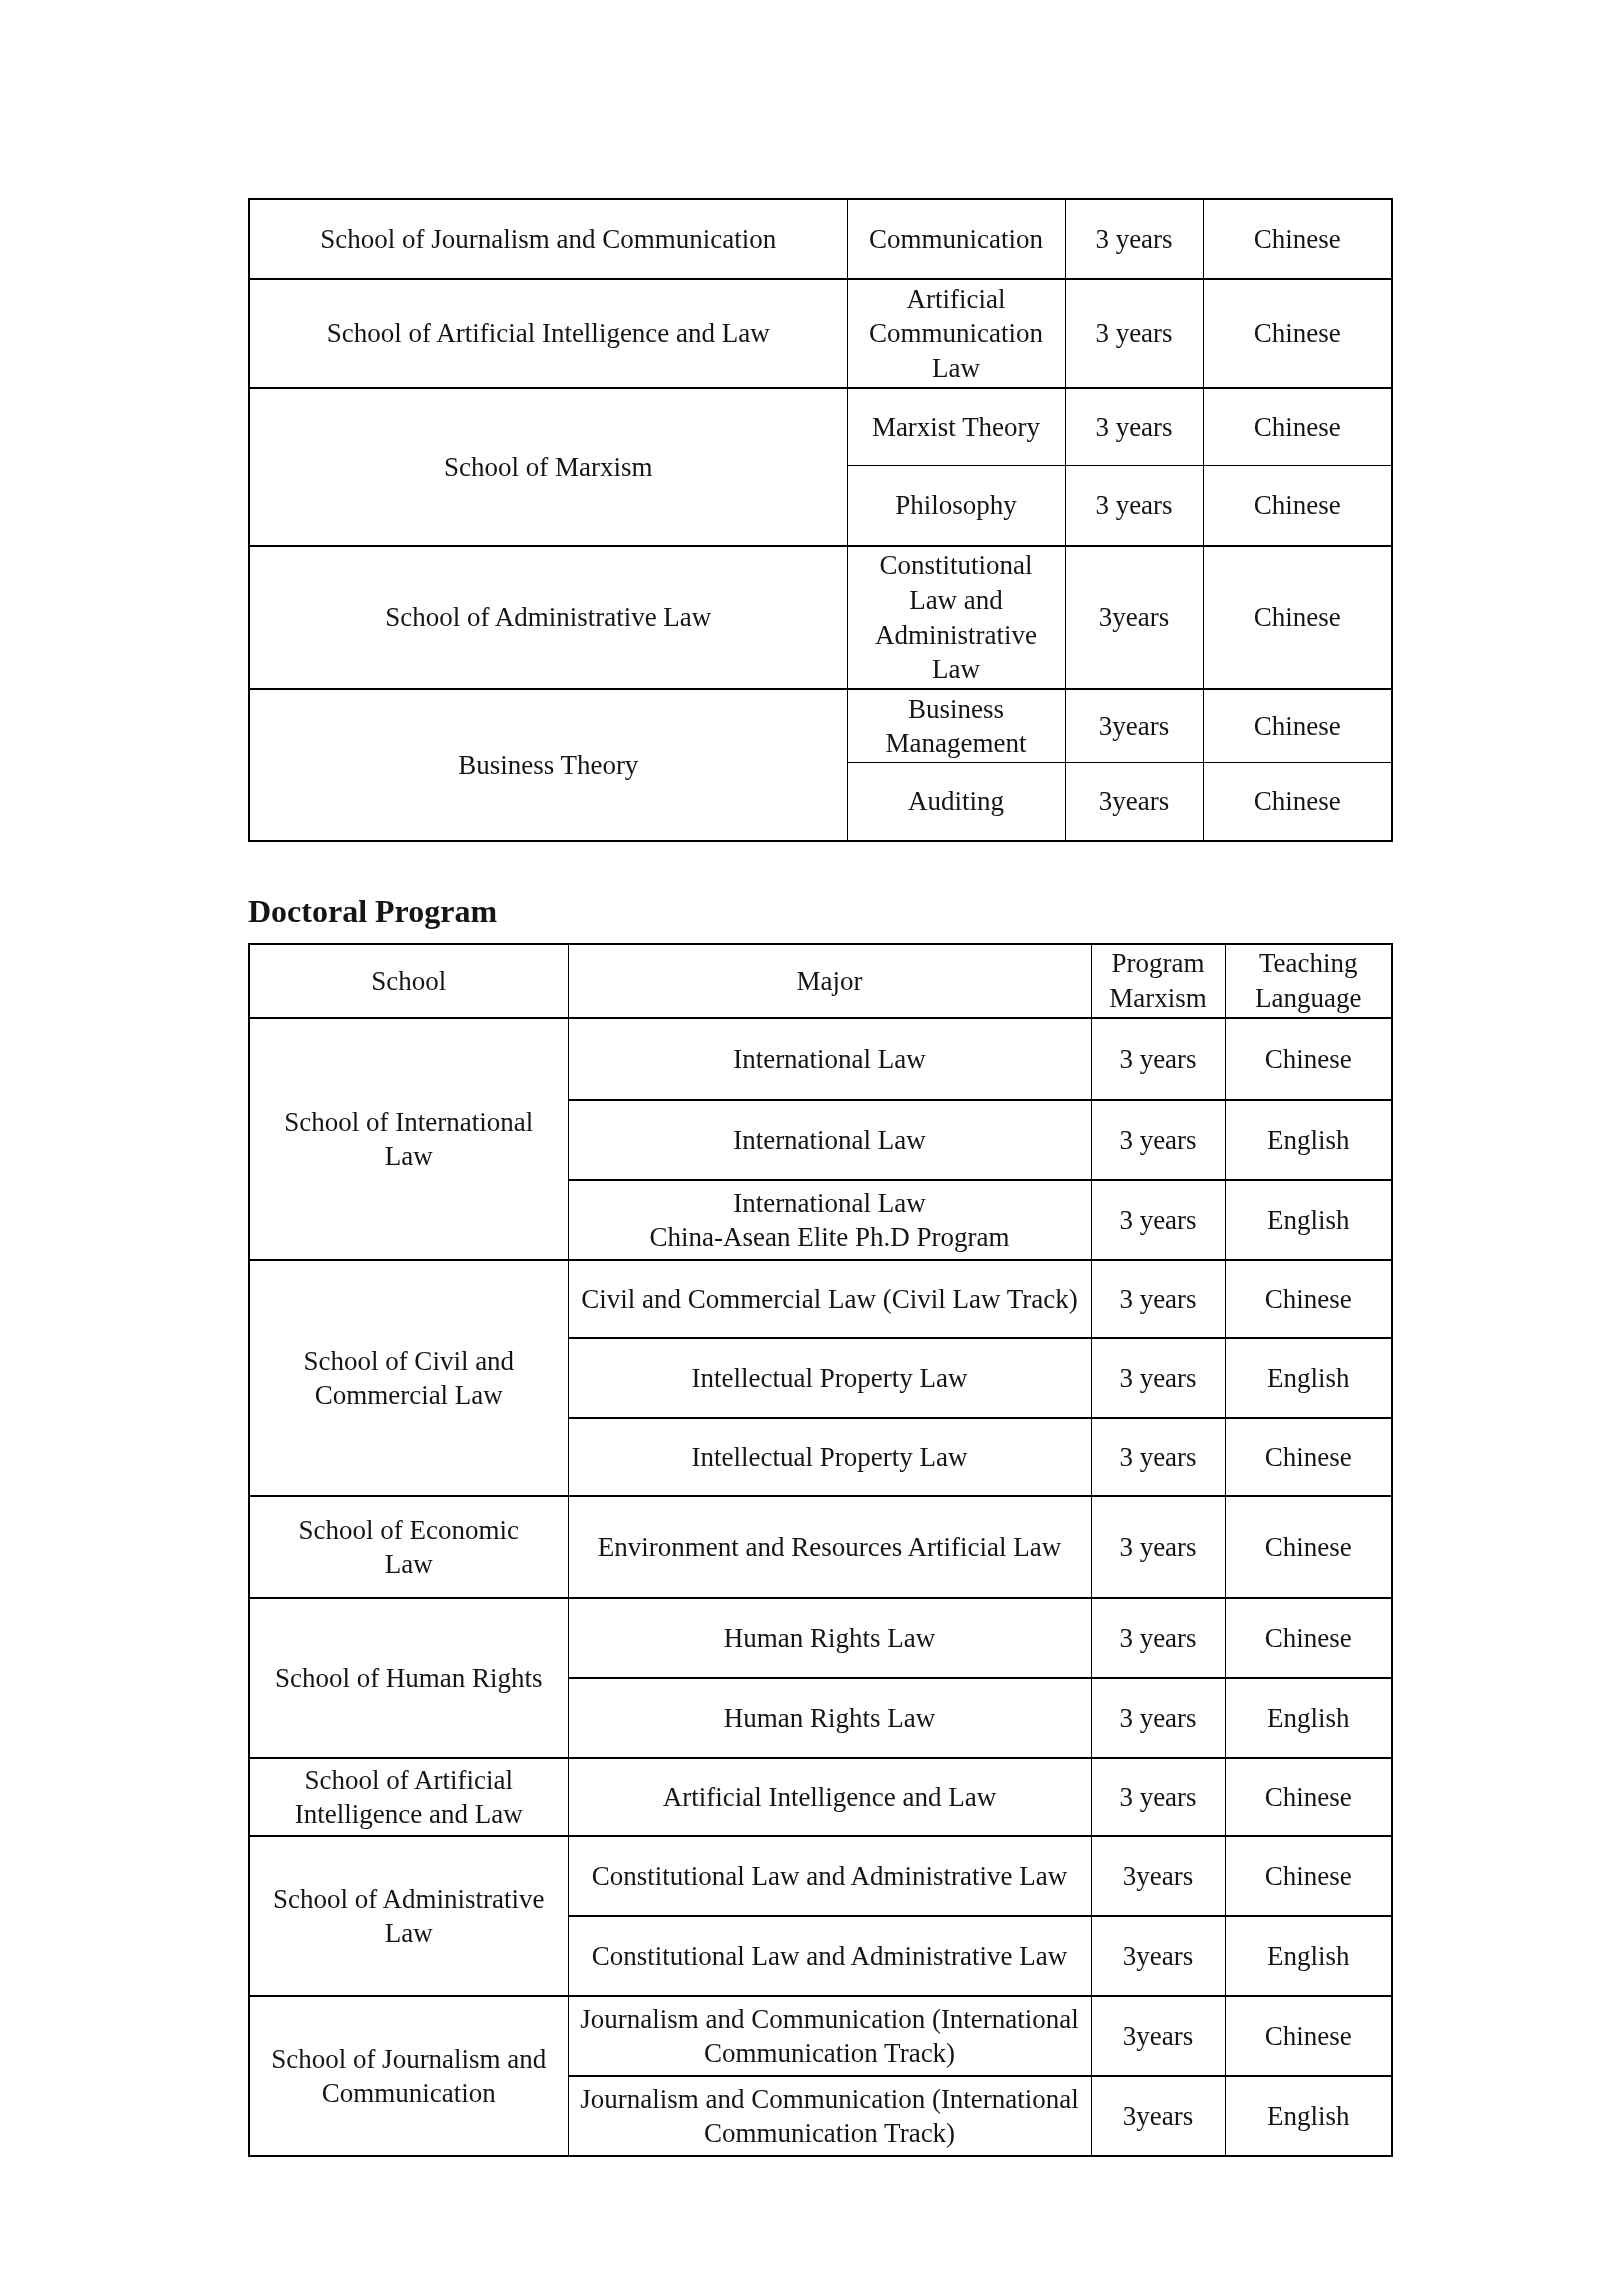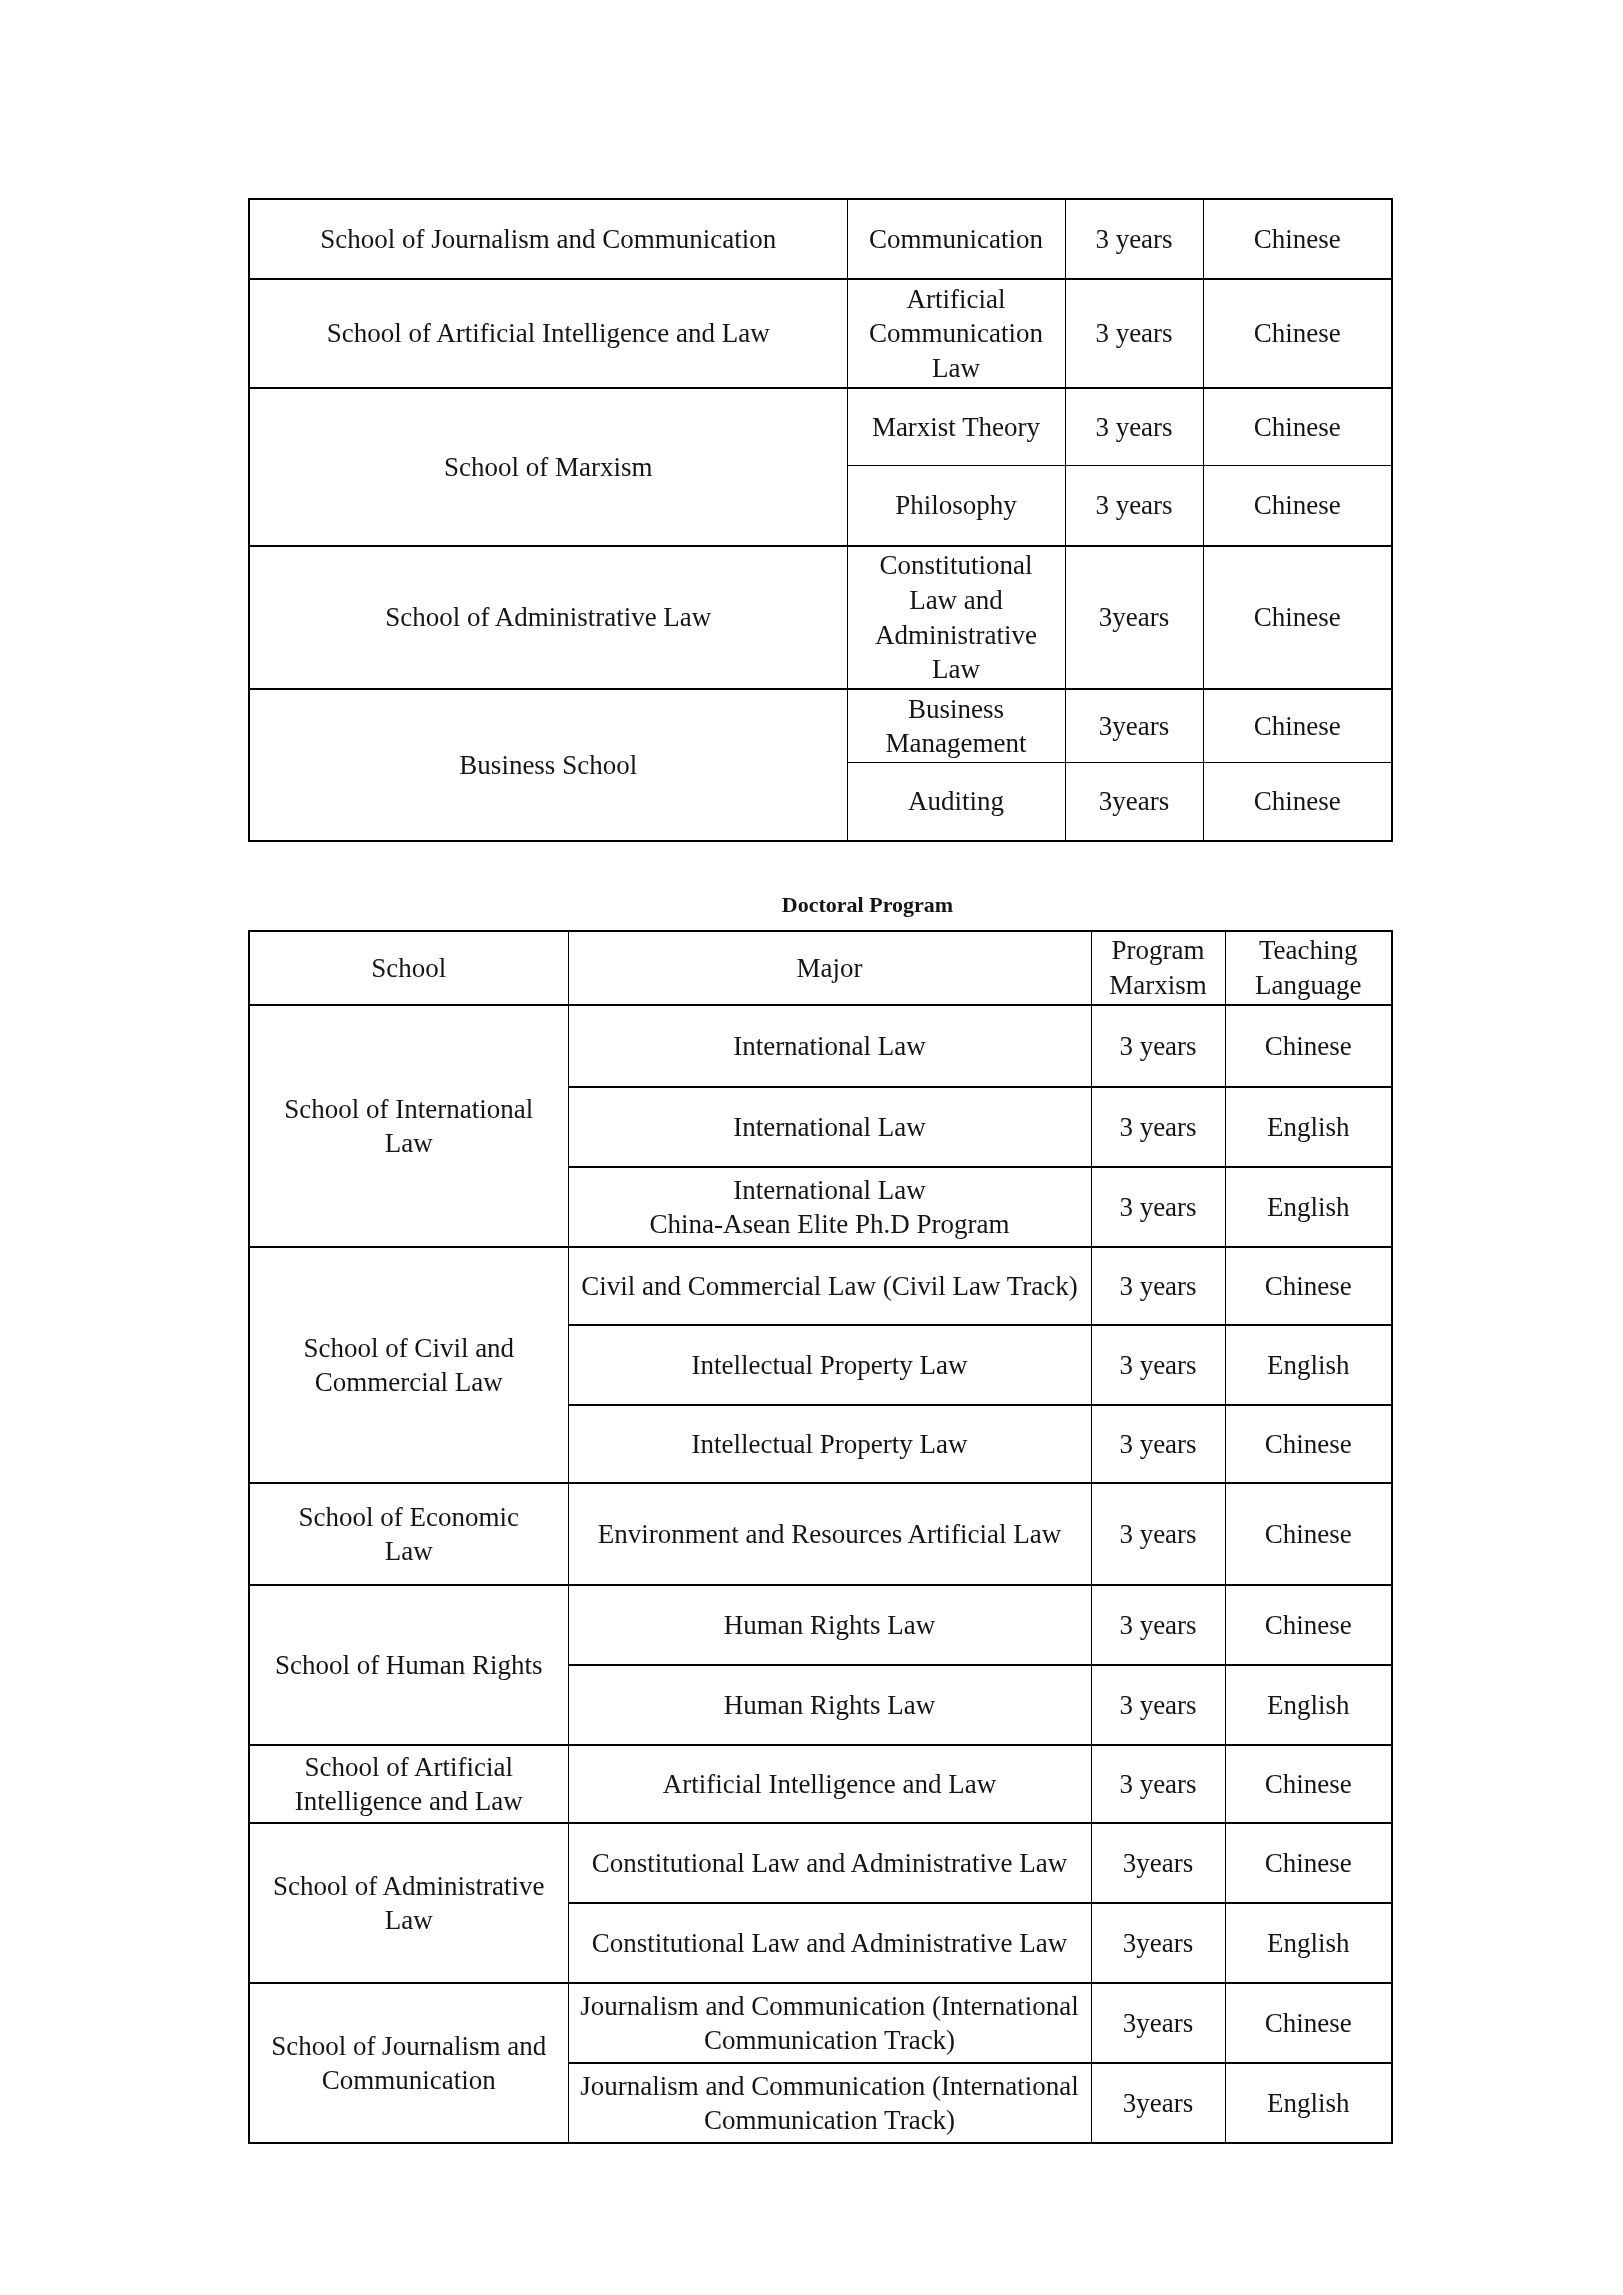--- a/index.html
+++ b/index.html
@@ -45,24 +45,24 @@
   table.doctoral td, table.doctoral th {
     border-top: 2.4px solid #000;
     border-bottom: 2.4px solid #000;
   }
   
   td.lh-wide { line-height: 82px; }
   td.lh-mid  { line-height: 48px;  }
 
   .heading {
     font-weight: bold;
-    font-size: 22px;
+    font-size: 32px;
     line-height: 1.3;
     margin: 49px 0 10.3px 0;
-    text-align: center;
+    text-align: left;
   }
 </style>
 </head>
 <body>
 
 <div class="content">
 
   <table class="doc-table masters">
     <colgroup>
       <col style="width:598px">
@@ -94,21 +94,21 @@
           <td>3 years</td>
           <td>Chinese</td>
         </tr>
         <tr class="group-start" style="height: 138px;">
           <td rowspan="1">School of Administrative Law</td>
           <td>Constitutional Law and Administrative Law</td>
           <td>3years</td>
           <td>Chinese</td>
         </tr>
         <tr class="group-start" style="height: 73px;">
-          <td rowspan="2">Business School</td>
+          <td rowspan="2">Business Theory</td>
           <td>Business Management</td>
           <td>3years</td>
           <td>Chinese</td>
         </tr>
         <tr style="height: 78px;">
           <td>Auditing</td>
           <td>3years</td>
           <td>Chinese</td>
         </tr>
       </tbody>

